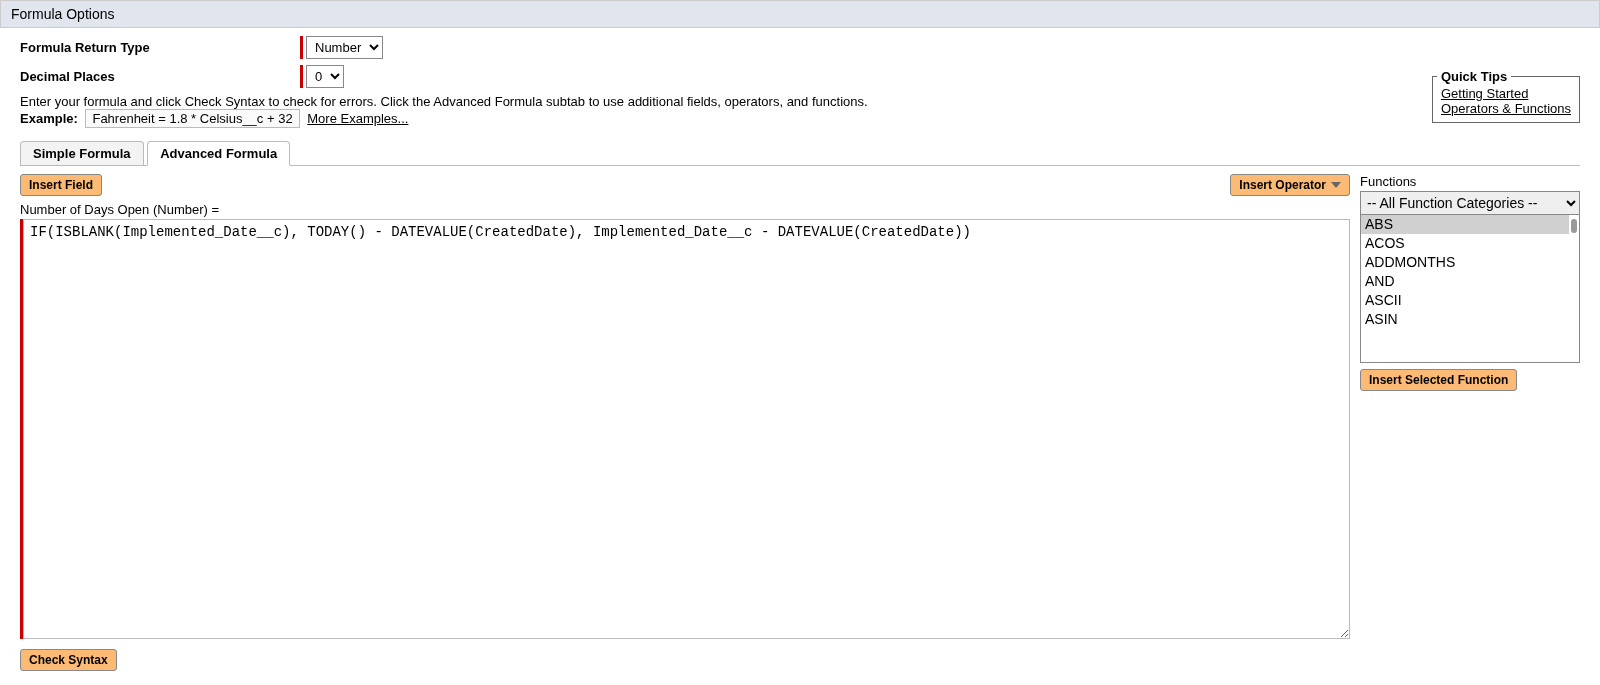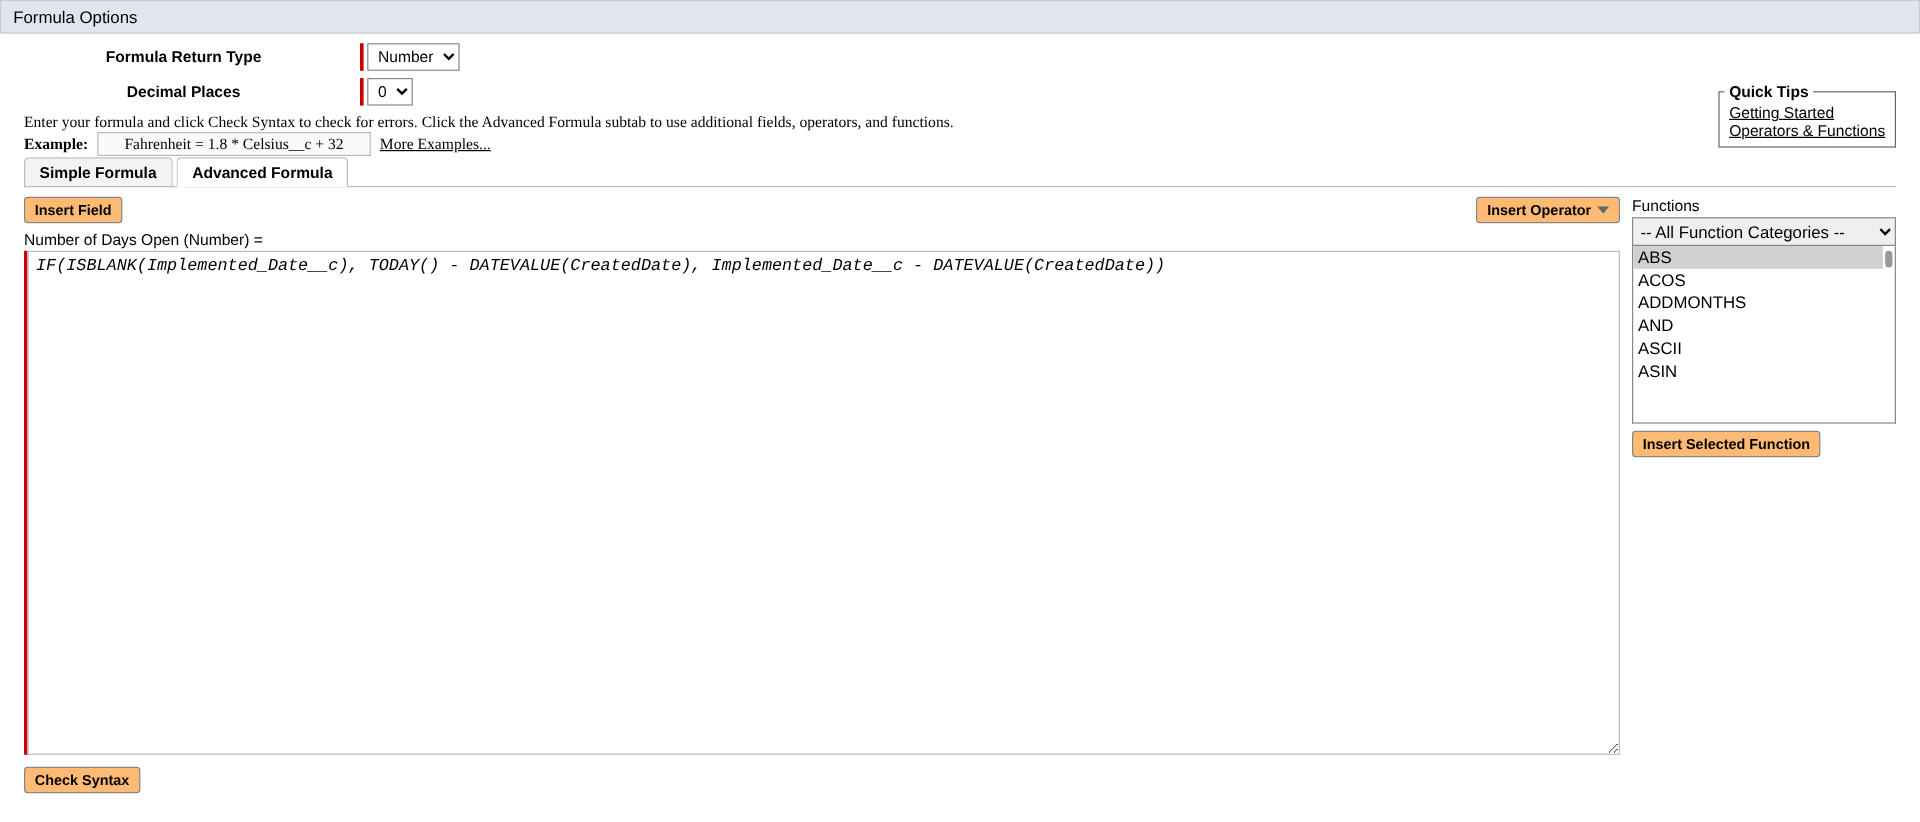--- a/index.html
+++ b/index.html
@@ -21,21 +21,21 @@
     padding: 8px 20px 10px 20px;
     position: relative;
   }
   .field-row {
     display: flex;
     align-items: center;
     margin-bottom: 6px;
   }
   .field-row .label {
     width: 280px;
-    text-align: center;
+    text-align: left;
     font-weight: bold;
     padding-right: 14px;
     font-size: 13px;
   }
   .required-wrap {
     display: inline-flex;
     align-items: stretch;
   }
   .required-bar {
     width: 3px;
@@ -44,26 +44,25 @@
   }
   select.compact {
     font-size: 13px;
     padding: 2px 4px;
     border: 1px solid #888;
     background: #fff;
   }
   .instr {
     margin-top: 4px;
     font-size: 13px;
-    font-family: Liberation Serif, serif;
   }
   .example-pill {
     display: inline-block;
     border: 1px solid #bbb;
-    padding: 1px 22px;
+    padding: 1px 6px;
     margin: 0 4px;
     font-size: 13px;
     background: #fafafa;
   }
   a.link {
     color: #000;
     text-decoration: underline;
   }
   .quick-tips {
     position: absolute;
@@ -78,21 +77,21 @@
     font-weight: bold;
     position: relative;
     top: -12px;
     background: #fff;
     padding: 0 4px;
     margin-left: -4px;
   }
   .quick-tips .legend-inner { display: block; margin-top: -10px; }
   .quick-tips a { display: block; color:#000; text-decoration: underline; }
   .tabs {
-    margin-top: 0;
+    margin-top: 12px;
   }
   .tab {
     display: inline-block;
     border: 1px solid #bbb;
     border-bottom: none;
     padding: 4px 12px;
     font-weight: bold;
     font-size: 13px;
     background: #f3f3f3;
     border-top-left-radius: 4px;
@@ -149,21 +148,20 @@
   }
   textarea.formula {
     width: 100%;
     height: 420px;
     resize: both;
     border: 1px solid #bbb;
     font-family: "Courier New", monospace;
     font-size: 14px;
     padding: 4px 6px;
     outline: none;
-    font-style: italic;
   }
   .funcs-label { font-size: 13px; margin-bottom: 2px; }
   .func-cat {
     width: 100%;
     font-size: 14px;
     border: 1px solid #888;
     margin-bottom: 0;
     padding: 2px;
   }
   .func-list {

